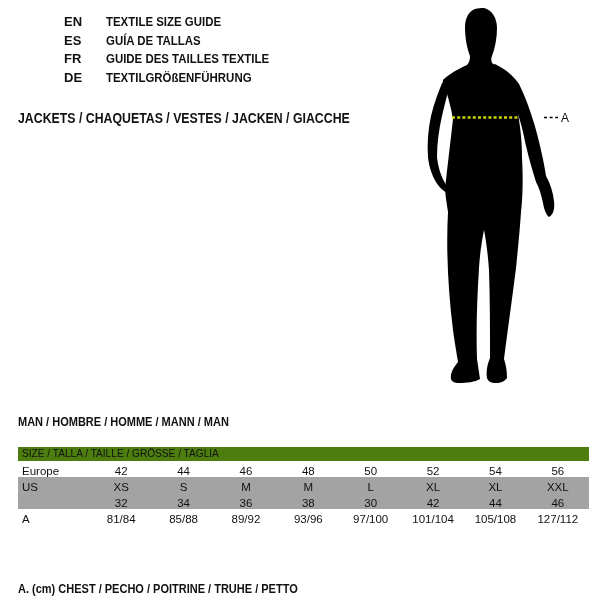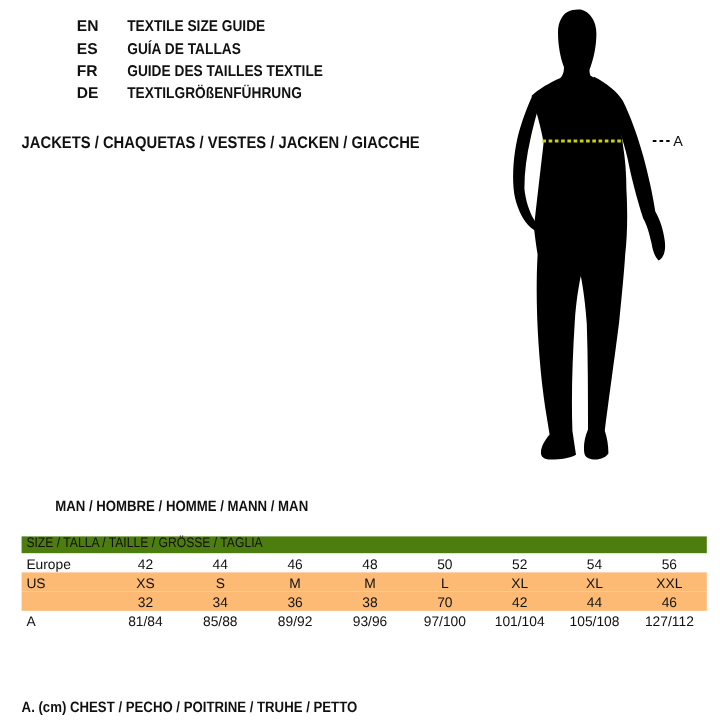--- a/index.html
+++ b/index.html
@@ -14,27 +14,27 @@
   .lang-row{display:flex;height:18.8px;align-items:center;font-size:13px;font-weight:bold;}
   .lang-code{width:42px;flex:0 0 42px;padding-left:44px;}
 
   
   .cats{position:absolute;left:18px;top:109px;font-size:14px;font-weight:bold;line-height:19px;}
 
   
   .figure-wrap{position:absolute;left:395px;top:0;width:205px;height:400px;}
 
   
-  .man-title{position:absolute;left:18px;top:415px;font-size:12.5px;font-weight:bold;margin-left:28px;}
+  .man-title{position:absolute;left:18px;top:415px;font-size:12.5px;font-weight:bold;}
 
   
   .size-table{position:absolute;left:18px;top:447px;width:571px;font-size:11.5px;}
   .t-head{height:14px;background:#4d7c0f;display:flex;align-items:flex-start;padding-left:4px;box-sizing:border-box;}
   .t-row{height:16px;display:flex;align-items:flex-end;}
-  .t-row.alt{background:#fdba74;}
+  .t-row.alt{background:#a3a3a3;}
   .t-label{flex:0 0 72px;padding-left:4px;box-sizing:border-box;}
   .t-cell{flex:1 1 0;text-align:center;}
 
   
   .footer-note{position:absolute;left:18px;top:546px;font-size:12.5px;font-weight:bold;margin-top:36px;}
 </style>
 </head>
 <body>
 
 <div class="langs">
@@ -156,21 +156,21 @@
     <span class="t-cell">XL</span>
     <span class="t-cell">XXL</span>
   </div>
 
   <div class="t-row alt">
     <span class="t-label"></span>
     <span class="t-cell">32</span>
     <span class="t-cell">34</span>
     <span class="t-cell">36</span>
     <span class="t-cell">38</span>
-    <span class="t-cell">70</span>
+    <span class="t-cell">30</span>
     <span class="t-cell">42</span>
     <span class="t-cell">44</span>
     <span class="t-cell">46</span>
   </div>
 
   <div class="t-row">
     <span class="t-label">A</span>
     <span class="t-cell">81/84</span>
     <span class="t-cell">85/88</span>
     <span class="t-cell">89/92</span>

